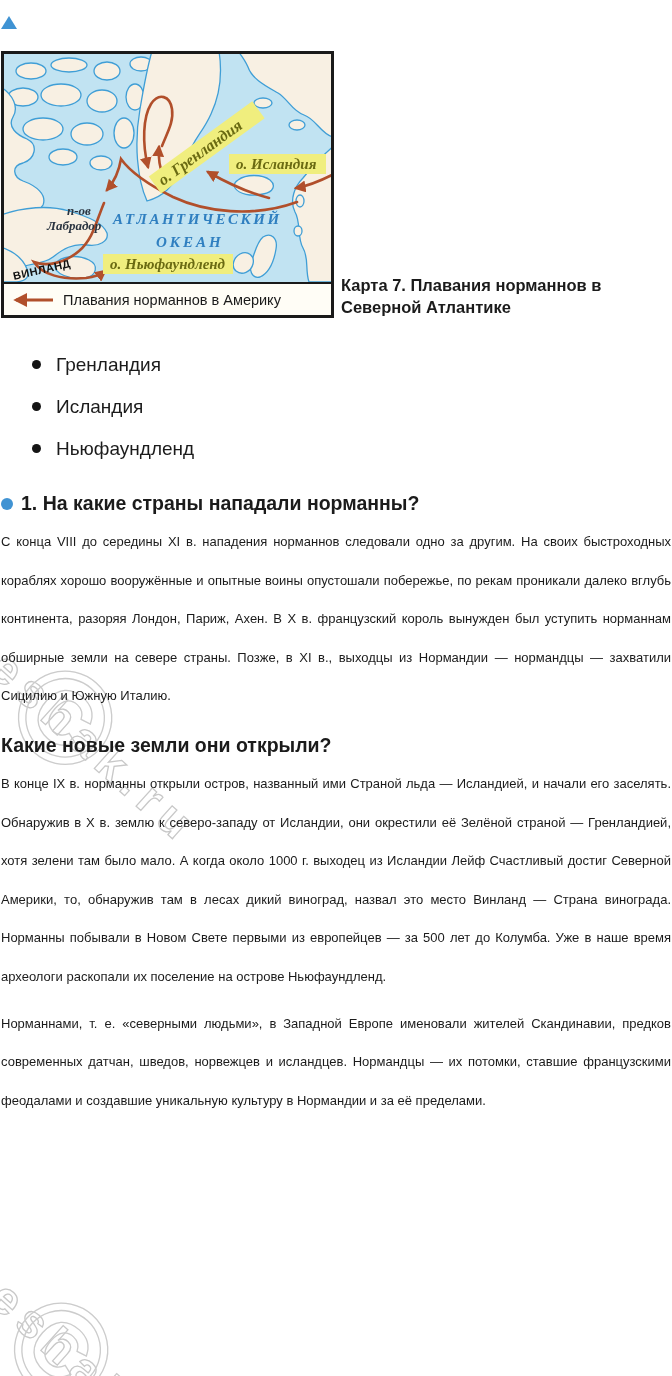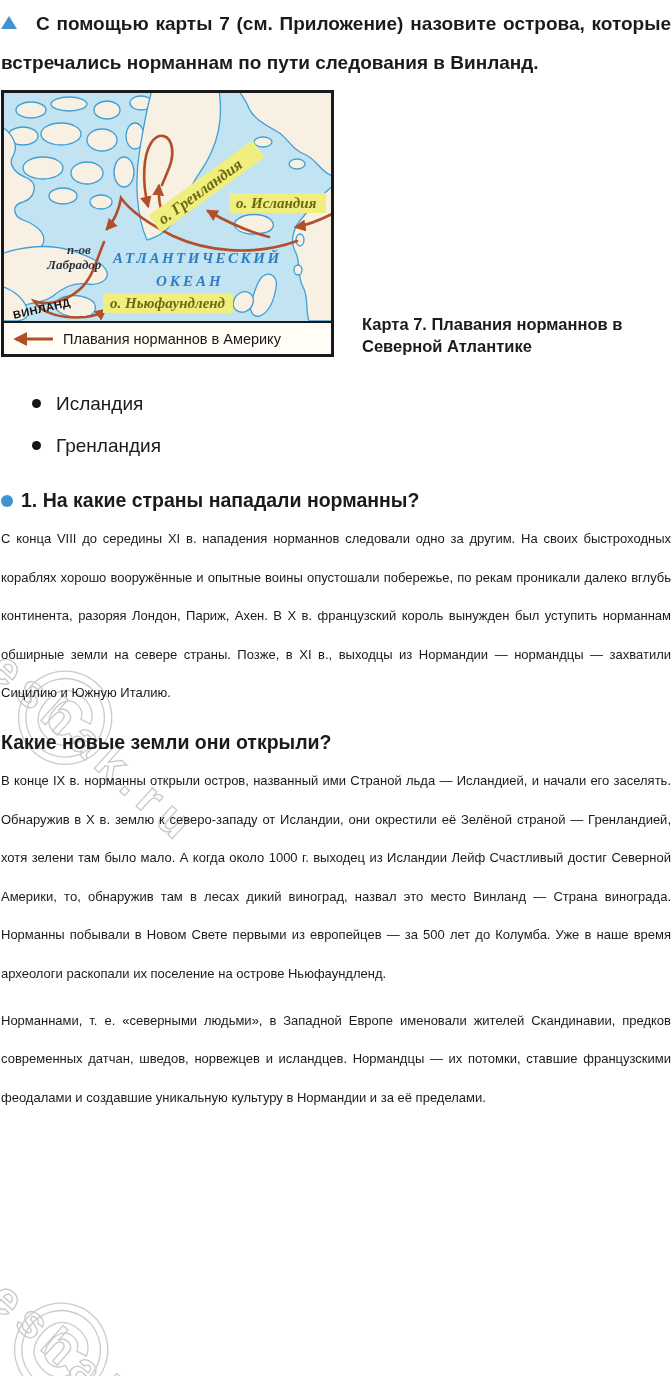--- a/index.html
+++ b/index.html
@@ -21,21 +21,21 @@
     display:inline-block; width:0; height:0;
     border-left:8px solid transparent; border-right:8px solid transparent;
     border-bottom:13px solid #4093d3;
     margin-right:19px; position:relative; top:-1px;
   }
 
   .figure { display:flex; align-items:flex-end; margin-top:8px; }
   .map-svg { flex:none; display:block; }
   .caption {
     font-weight:bold; font-size:16.5px; line-height:22px;
-    margin-left:28px; width:300px; margin-bottom:0;
+    margin-left:7px; width:300px; margin-bottom:0;
   }
 
   ul.answers { margin:26px 0 0 0; padding:0; }
   ul.answers li {
     list-style:none; position:relative; padding-left:55px;
     font-size:19px; line-height:42px;
   }
   ul.answers li .bullet {
     position:absolute; left:31px; top:16px;
     width:9px; height:9px; border-radius:50%; background:#151515;
@@ -73,21 +73,21 @@
   }
   .wm-c1 { left:16px; top:652px; }
   .wm-c2 { left:12px; top:1284px; }
 </style>
 </head>
 <body>
 
 <div class="page">
 
   <div class="q-header">
-    <span class="tri"></span><span>С помощью карты 7 (см. Приложение) назовите острова, которые встречались норманнам по пути следования в Винланд.</span>
+    <span class="tri"></span>
   </div>
 
   <div class="figure">
     <svg class="map-svg" width="333" height="267" viewBox="0 0 333 267" xmlns="http://www.w3.org/2000/svg">
       <defs>
         <marker id="ah" viewBox="0 0 10 10" refX="8" refY="5" markerWidth="4.6" markerHeight="4.6" orient="auto-start-reverse">
           <path d="M0,0 L10,5 L0,10 z" fill="#b14f2b"></path>
         </marker>
       </defs>
 
@@ -165,22 +165,23 @@
       <path d="M 52,249 L 15,249" fill="none" stroke="#b14f2b" stroke-width="3" marker-end="url(#ah)"></path>
       <text x="62" y="254" font-size="14.5" font-family="Liberation Sans, sans-serif" fill="#1a1a1a">Плавания норманнов в Америку</text>
 
       <rect x="1.5" y="1.5" width="330" height="264" fill="none" stroke="#1a1a1a" stroke-width="3"></rect>
     </svg>
 
     <div class="caption">Карта 7. Плавания норманнов в Северной Атлантике</div>
   </div>
 
   <ul class="answers">
+    <li><span class="bullet"></span><span>Гренландия</span></li>
     <li><span class="bullet"></span><span>Исландия</span></li>
-    <li><span class="bullet"></span><span>Гренландия</span></li>
+    <li><span class="bullet"></span><span>Ньюфаундленд</span></li>
   </ul>
 
   <div class="q-title">
     <span class="dot"></span>
     <span>1. На какие страны нападали норманны?</span>
   </div>
   <p class="body">С конца VIII до середины XI в. нападения норманнов следовали одно за другим. На своих быстроходных кораблях хорошо вооружённые и опытные воины опустошали побережье, по рекам проникали далеко вглубь континента, разоряя Лондон, Париж, Ахен. В X в. французский король вынужден был уступить норманнам обширные земли на севере страны. Позже, в XI в., выходцы из Нормандии — нормандцы — захватили Сицилию и Южную Италию.</p>
 
   <div class="sub-title">Какие новые земли они открыли?</div>
   <p class="body">В конце IX в. норманны открыли остров, названный ими Страной льда — Исландией, и начали его заселять. Обнаружив в X в. землю к северо-западу от Исландии, они окрестили её Зелёной страной — Гренландией, хотя зелени там было мало. А когда около 1000 г. выходец из Исландии Лейф Счастливый достиг Северной Америки, то, обнаружив там в лесах дикий виноград, назвал это место Винланд — Страна винограда. Норманны побывали в Новом Свете первыми из европейцев — за 500 лет до Колумба. Уже в наше время археологи раскопали их поселение на острове Ньюфаундленд.</p>

